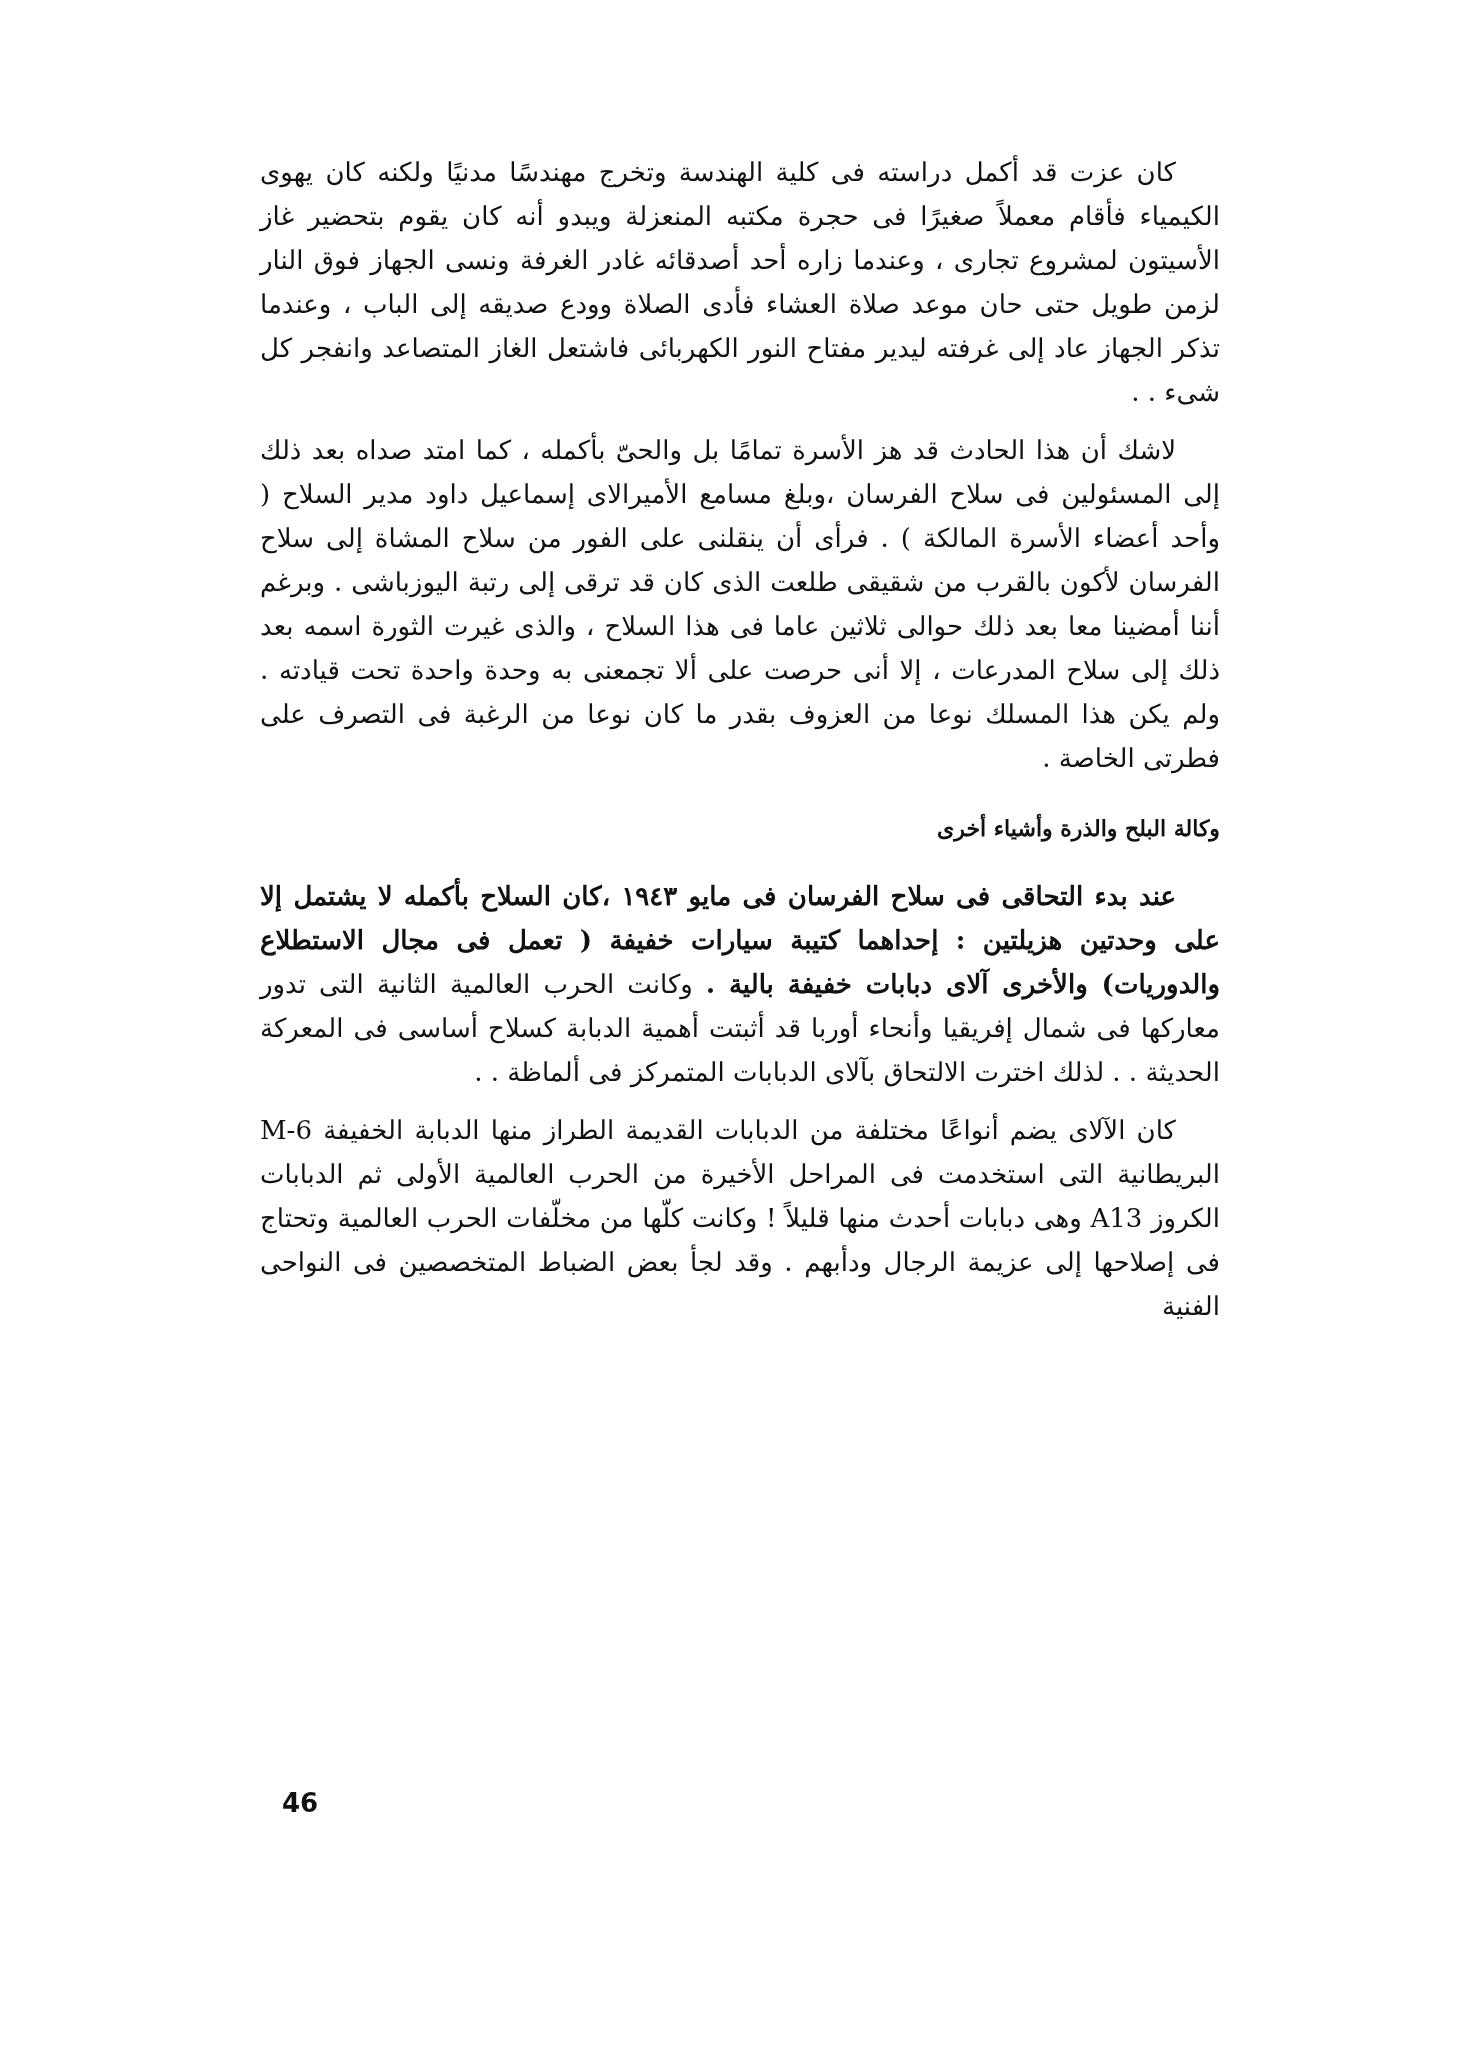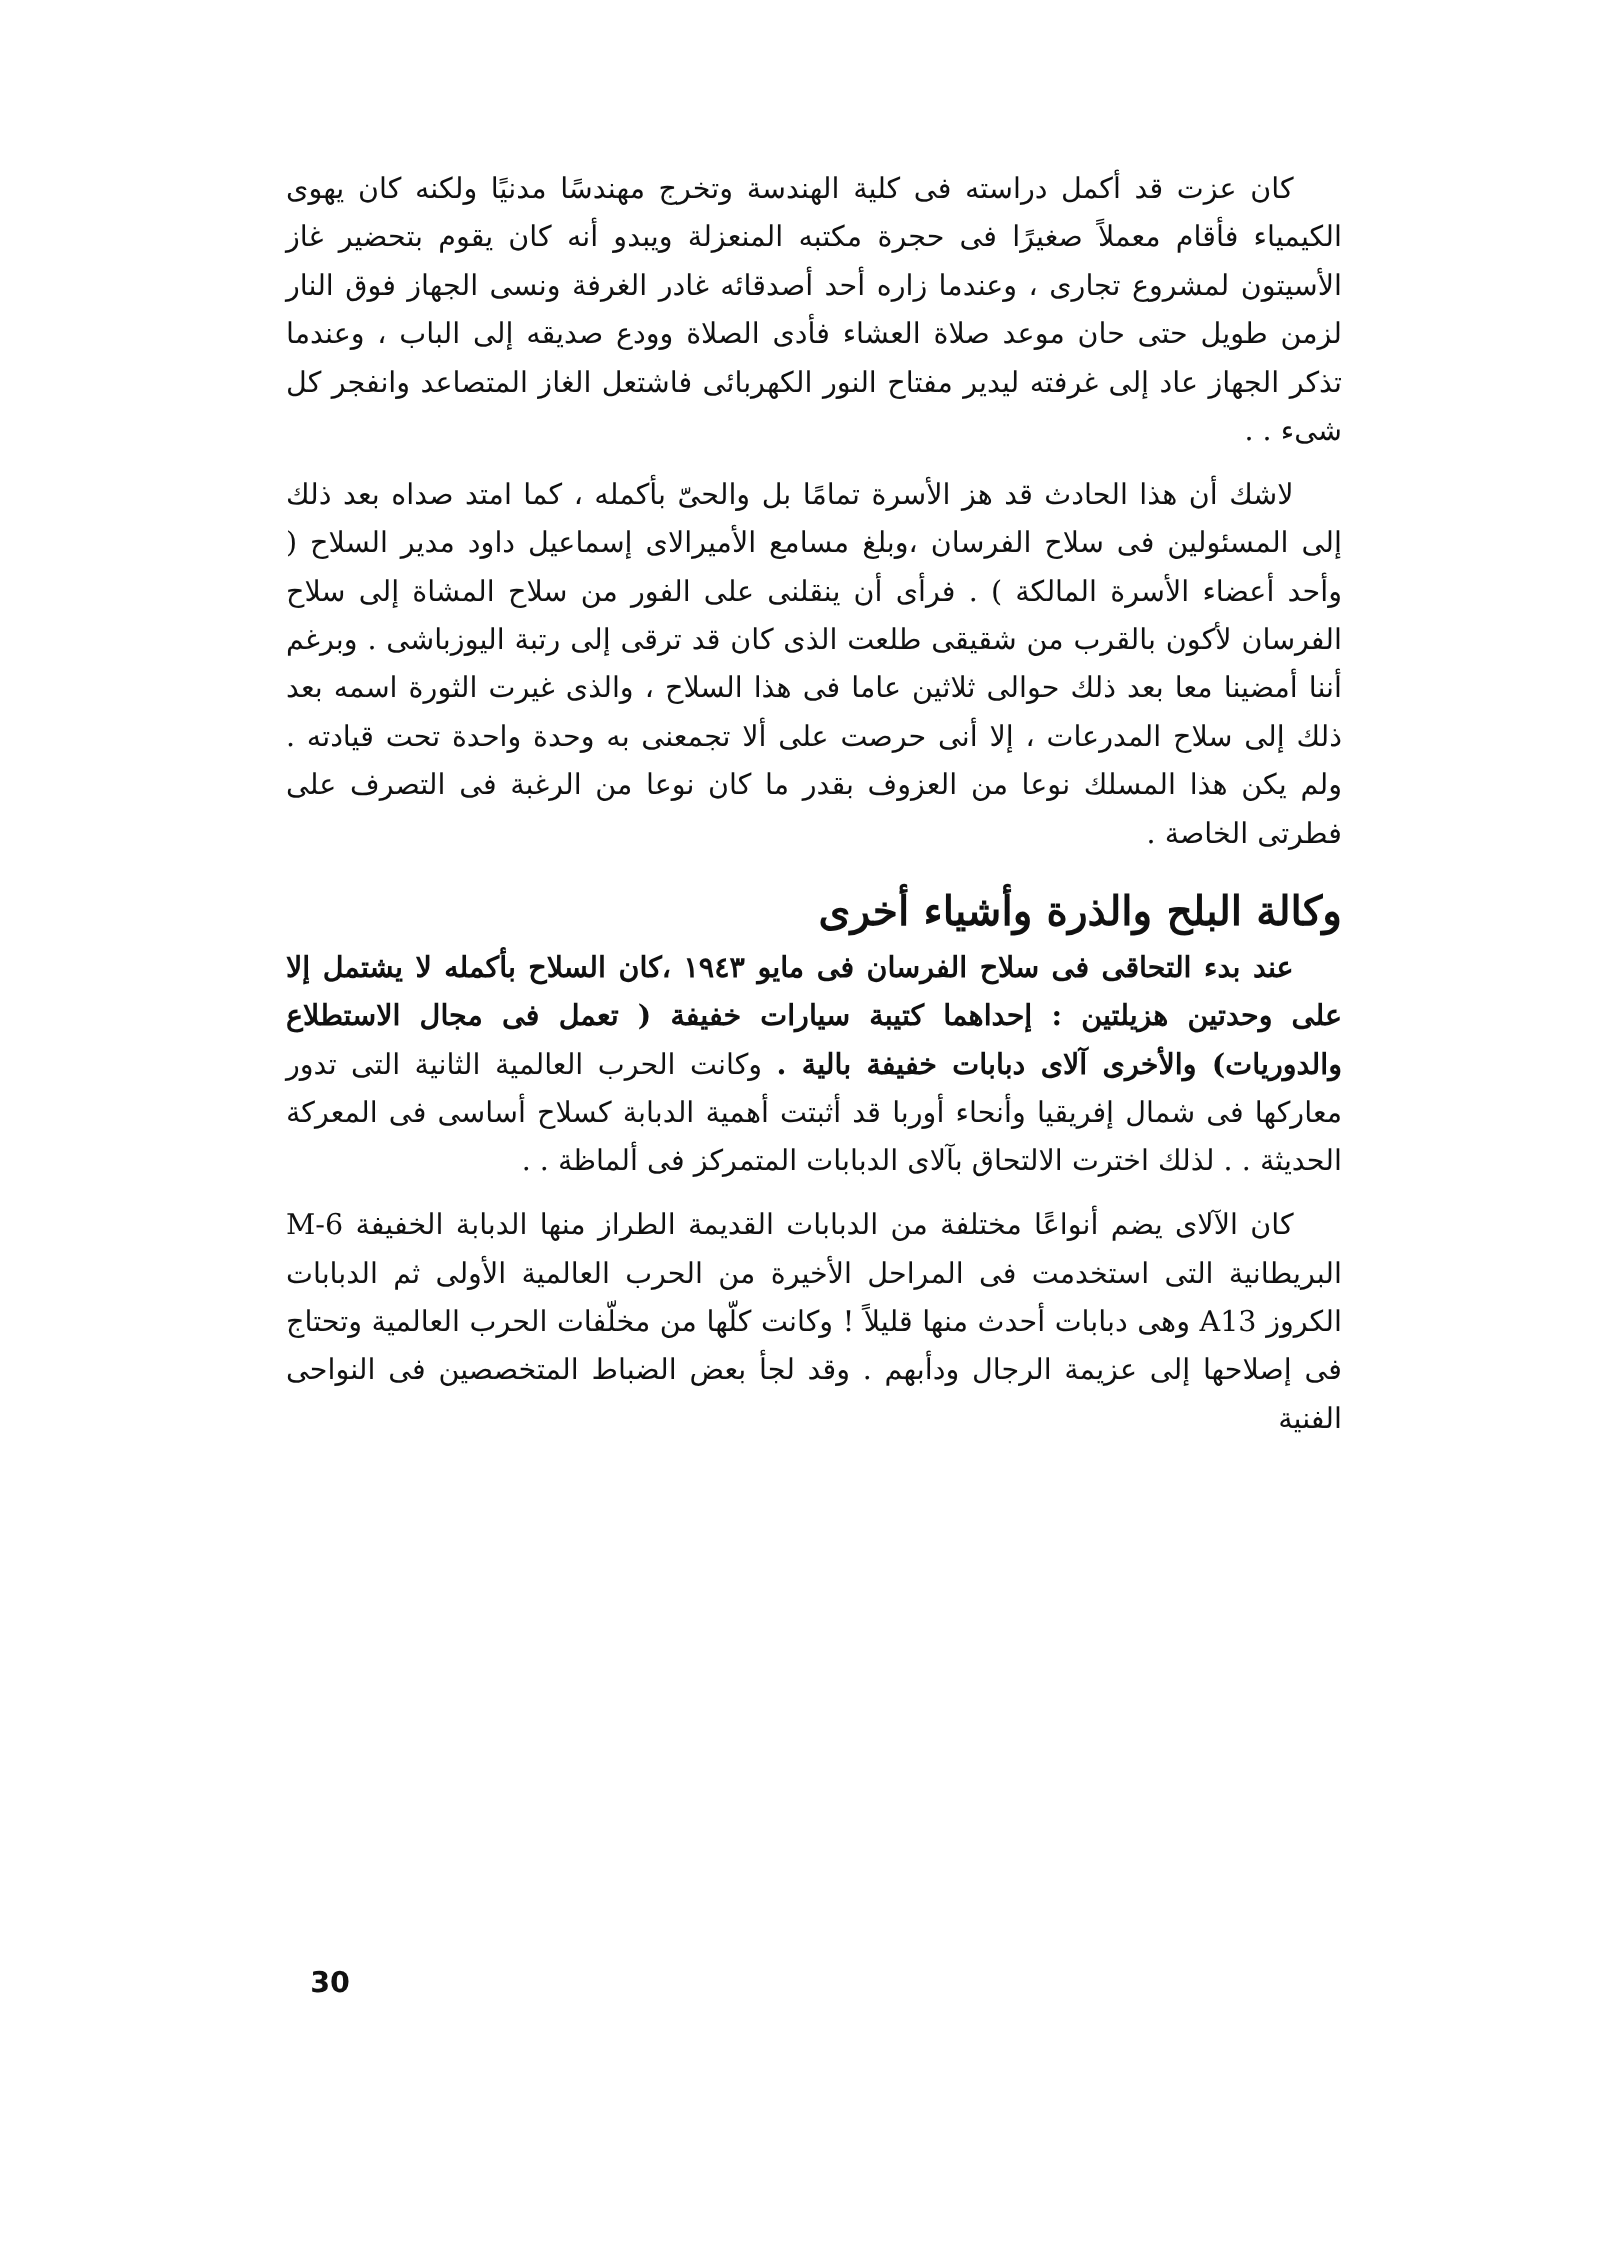--- a/index.html
+++ b/index.html
@@ -5,22 +5,22 @@
     html, body { margin: 0; padding: 0; background: #ffffff; }
     body { width: 1468px; height: 2048px; position: relative; overflow: hidden; }
     .page {
       position: absolute; left: 260px; top: 150px; width: 960px;
       direction: rtl; text-align: justify; text-align-last: right;
       font-family: "DejaVu Serif", "Liberation Serif", serif;
       color: #111111; font-size: 26px; line-height: 44px;
     }
     .para { margin: 0 0 14px 0; text-indent: 44px; }
     .heading {
-      font-weight: bold; font-size: 37px; line-height: 44px;
-      margin: 26px 0 8px 0; text-indent: 0;
+      font-weight: bold; font-size: 22px; line-height: 44px;
+      margin: 26px 0 24px 0; text-indent: 0;
     }
     .boldspan { font-weight: bold; }
     .page-number {
       position: absolute; left: 282px; top: 1788px;
       font-family: "DejaVu Sans", "Liberation Sans", sans-serif;
       font-size: 26px; font-weight: bold; color: #111111; direction: rtl;
     }
   </style>
 </head>
 <body>
@@ -29,13 +29,13 @@
   <p class="para">كان عزت قد أكمل دراسته فى كلية الهندسة وتخرج مهندسًا مدنيًا ولكنه كان يهوى الكيمياء فأقام معملاً صغيرًا فى حجرة مكتبه المنعزلة ويبدو أنه كان يقوم بتحضير غاز الأسيتون لمشروع تجارى ، وعندما زاره أحد أصدقائه غادر الغرفة ونسى الجهاز فوق النار لزمن طويل حتى حان موعد صلاة العشاء فأدى الصلاة وودع صديقه إلى الباب ، وعندما تذكر الجهاز عاد إلى غرفته ليدير مفتاح النور الكهربائى فاشتعل الغاز المتصاعد وانفجر كل شىء . .</p>
   <p class="para">لاشك أن هذا الحادث قد هز الأسرة تمامًا بل والحىّ بأكمله ، كما امتد صداه بعد ذلك إلى المسئولين فى سلاح الفرسان ،وبلغ مسامع الأميرالاى إسماعيل داود مدير السلاح ( وأحد أعضاء الأسرة المالكة ) . فرأى أن ينقلنى على الفور من سلاح المشاة إلى سلاح الفرسان لأكون بالقرب من شقيقى طلعت الذى كان قد ترقى إلى رتبة اليوزباشى . وبرغم أننا أمضينا معا بعد ذلك حوالى ثلاثين عاما فى هذا السلاح ، والذى غيرت الثورة اسمه بعد ذلك إلى سلاح المدرعات ، إلا أنى حرصت على ألا تجمعنى به وحدة واحدة تحت قيادته . ولم يكن هذا المسلك نوعا من العزوف بقدر ما كان نوعا من الرغبة فى التصرف على فطرتى الخاصة .</p>
 
   <h2 class="heading">وكالة البلح والذرة وأشياء أخرى</h2>
 
   <p class="para"><span class="boldspan">عند بدء التحاقى فى سلاح الفرسان فى مايو ١٩٤٣ ،كان السلاح بأكمله لا يشتمل إلا على وحدتين هزيلتين : إحداهما كتيبة سيارات خفيفة ( تعمل فى مجال الاستطلاع والدوريات) والأخرى آلاى دبابات خفيفة بالية .</span><span> وكانت الحرب العالمية الثانية التى تدور معاركها فى شمال إفريقيا وأنحاء أوربا قد أثبتت أهمية الدبابة كسلاح أساسى فى المعركة الحديثة . . لذلك اخترت الالتحاق بآلاى الدبابات المتمركز فى ألماظة . .</span></p>
 
   <p class="para">كان الآلاى يضم أنواعًا مختلفة من الدبابات القديمة الطراز منها الدبابة الخفيفة M-6 البريطانية التى استخدمت فى المراحل الأخيرة من الحرب العالمية الأولى ثم الدبابات الكروز A13 وهى دبابات أحدث منها قليلاً ! وكانت كلّها من مخلّفات الحرب العالمية وتحتاج فى إصلاحها إلى عزيمة الرجال ودأبهم . وقد لجأ بعض الضباط المتخصصين فى النواحى الفنية</p>
 </div>
 
-<div class="page-number">30</div>
+<div class="page-number">46</div>
 
 </body></html>

